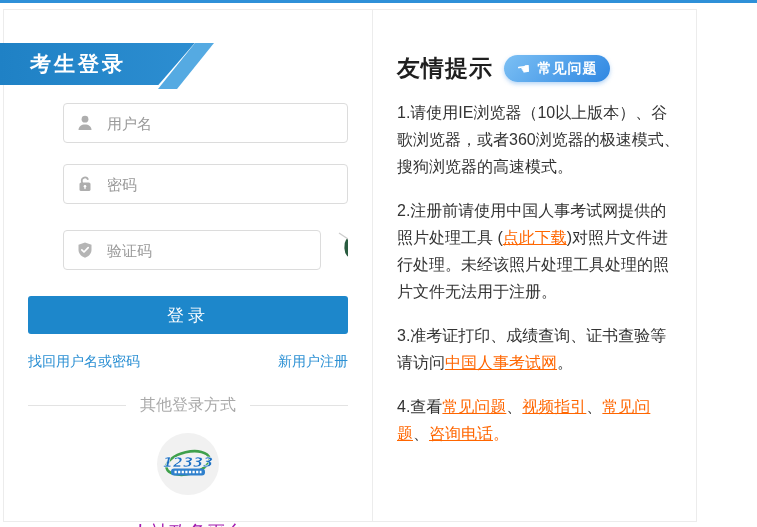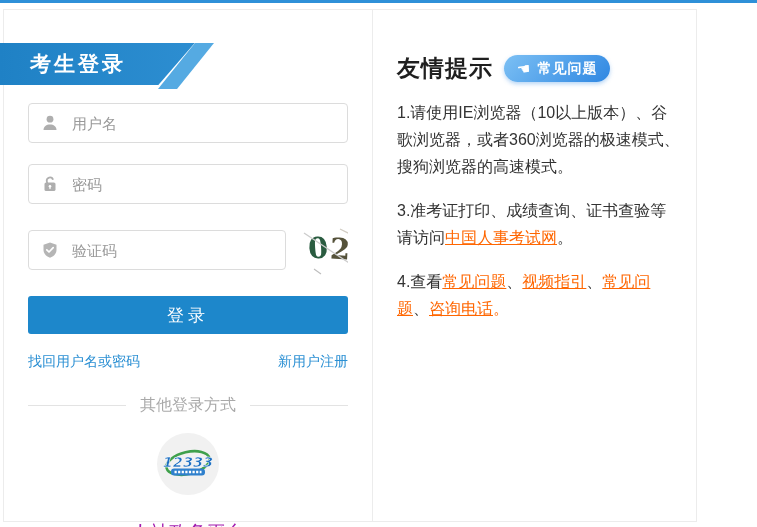--- a/index.html
+++ b/index.html
@@ -12,21 +12,21 @@
     box-sizing:border-box;padding:93px 24px 0 24px;}
   .banner-wrap{position:absolute;left:-4px;top:33px;width:222px;height:48px;pointer-events:none;}
   .banner-tip{position:absolute;left:158px;top:0;width:56px;height:46px;background:#55aae2;
     clip-path:polygon(66% 0,100% 0,34% 100%,0 100%);}
   .banner-main{position:absolute;left:0;top:0;width:214px;height:42px;
     background:linear-gradient(to right,#1f81c5,#2e8fd2);
     clip-path:polygon(0 0,91% 0,74% 100%,0 100%);
     color:#fff;font-size:21px;font-weight:bold;letter-spacing:3px;
     line-height:42px;padding-left:30px;box-sizing:border-box;}
   .field{display:flex;align-items:center;height:40px;border:1px solid #dcdcdc;border-radius:4px;
-    background:#fff;margin-bottom:21px;padding:16px 12px;box-sizing:border-box;}
+    background:#fff;margin-bottom:21px;padding:16px 12px;box-sizing:border-box;margin-left:35px;}
   .field svg{flex:0 0 auto;margin-right:11px;}
   .field input{border:none;outline:none;flex:1;min-width:0;font-size:15px;color:#333;
     font-family:inherit;background:transparent;}
   .field input::placeholder{color:#999;}
   .captcha-row{display:flex;align-items:center;margin-bottom:21px;}
   .captcha-row .field{flex:0 0 187px;margin-bottom:0;}
   .captcha-box{position:relative;width:118px;height:50px;margin-left:16px;overflow:hidden;}
   .captcha-digits{position:absolute;left:6px;top:6px;white-space:nowrap;
     font-family:"DejaVu Serif","Liberation Serif",serif;font-weight:bold;font-size:29px;letter-spacing:2px;}
   .captcha-digits span{display:inline-block;}
@@ -135,17 +135,18 @@
   <div class="right">
     <div class="notice-header">
       <h2 class="notice-title">友情提示</h2>
       <a class="faq-badge">
         <span class="hand">☚</span>
         <span>常见问题</span>
       </a>
     </div>
     <div class="tips">
         <p class="tip"><span>1.请使用IE浏览器（10以上版本）、谷歌浏览器，或者360浏览器的极速模式、搜狗浏览器的高速模式。</span></p>
+        <p class="tip"><span>2.注册前请使用中国人事考试网提供的照片处理工具 (</span><a class="tip-link">点此下载</a><span>)对照片文件进行处理。未经该照片处理工具处理的照片文件无法用于注册。</span></p>
         <p class="tip"><span>3.准考证打印、成绩查询、证书查验等请访问</span><a class="tip-link">中国人事考试网</a><span>。</span></p>
         <p class="tip"><span>4.查看</span><a class="tip-link">常见问题</a><span>、</span><a class="tip-link">视频指引</a><span>、</span><a class="tip-link">常见问题</a><span>、</span><a class="tip-link">咨询电话</a><span class="tip-orange">。</span></p>
       </div>
   </div>
 </div>
 
 </body></html>

